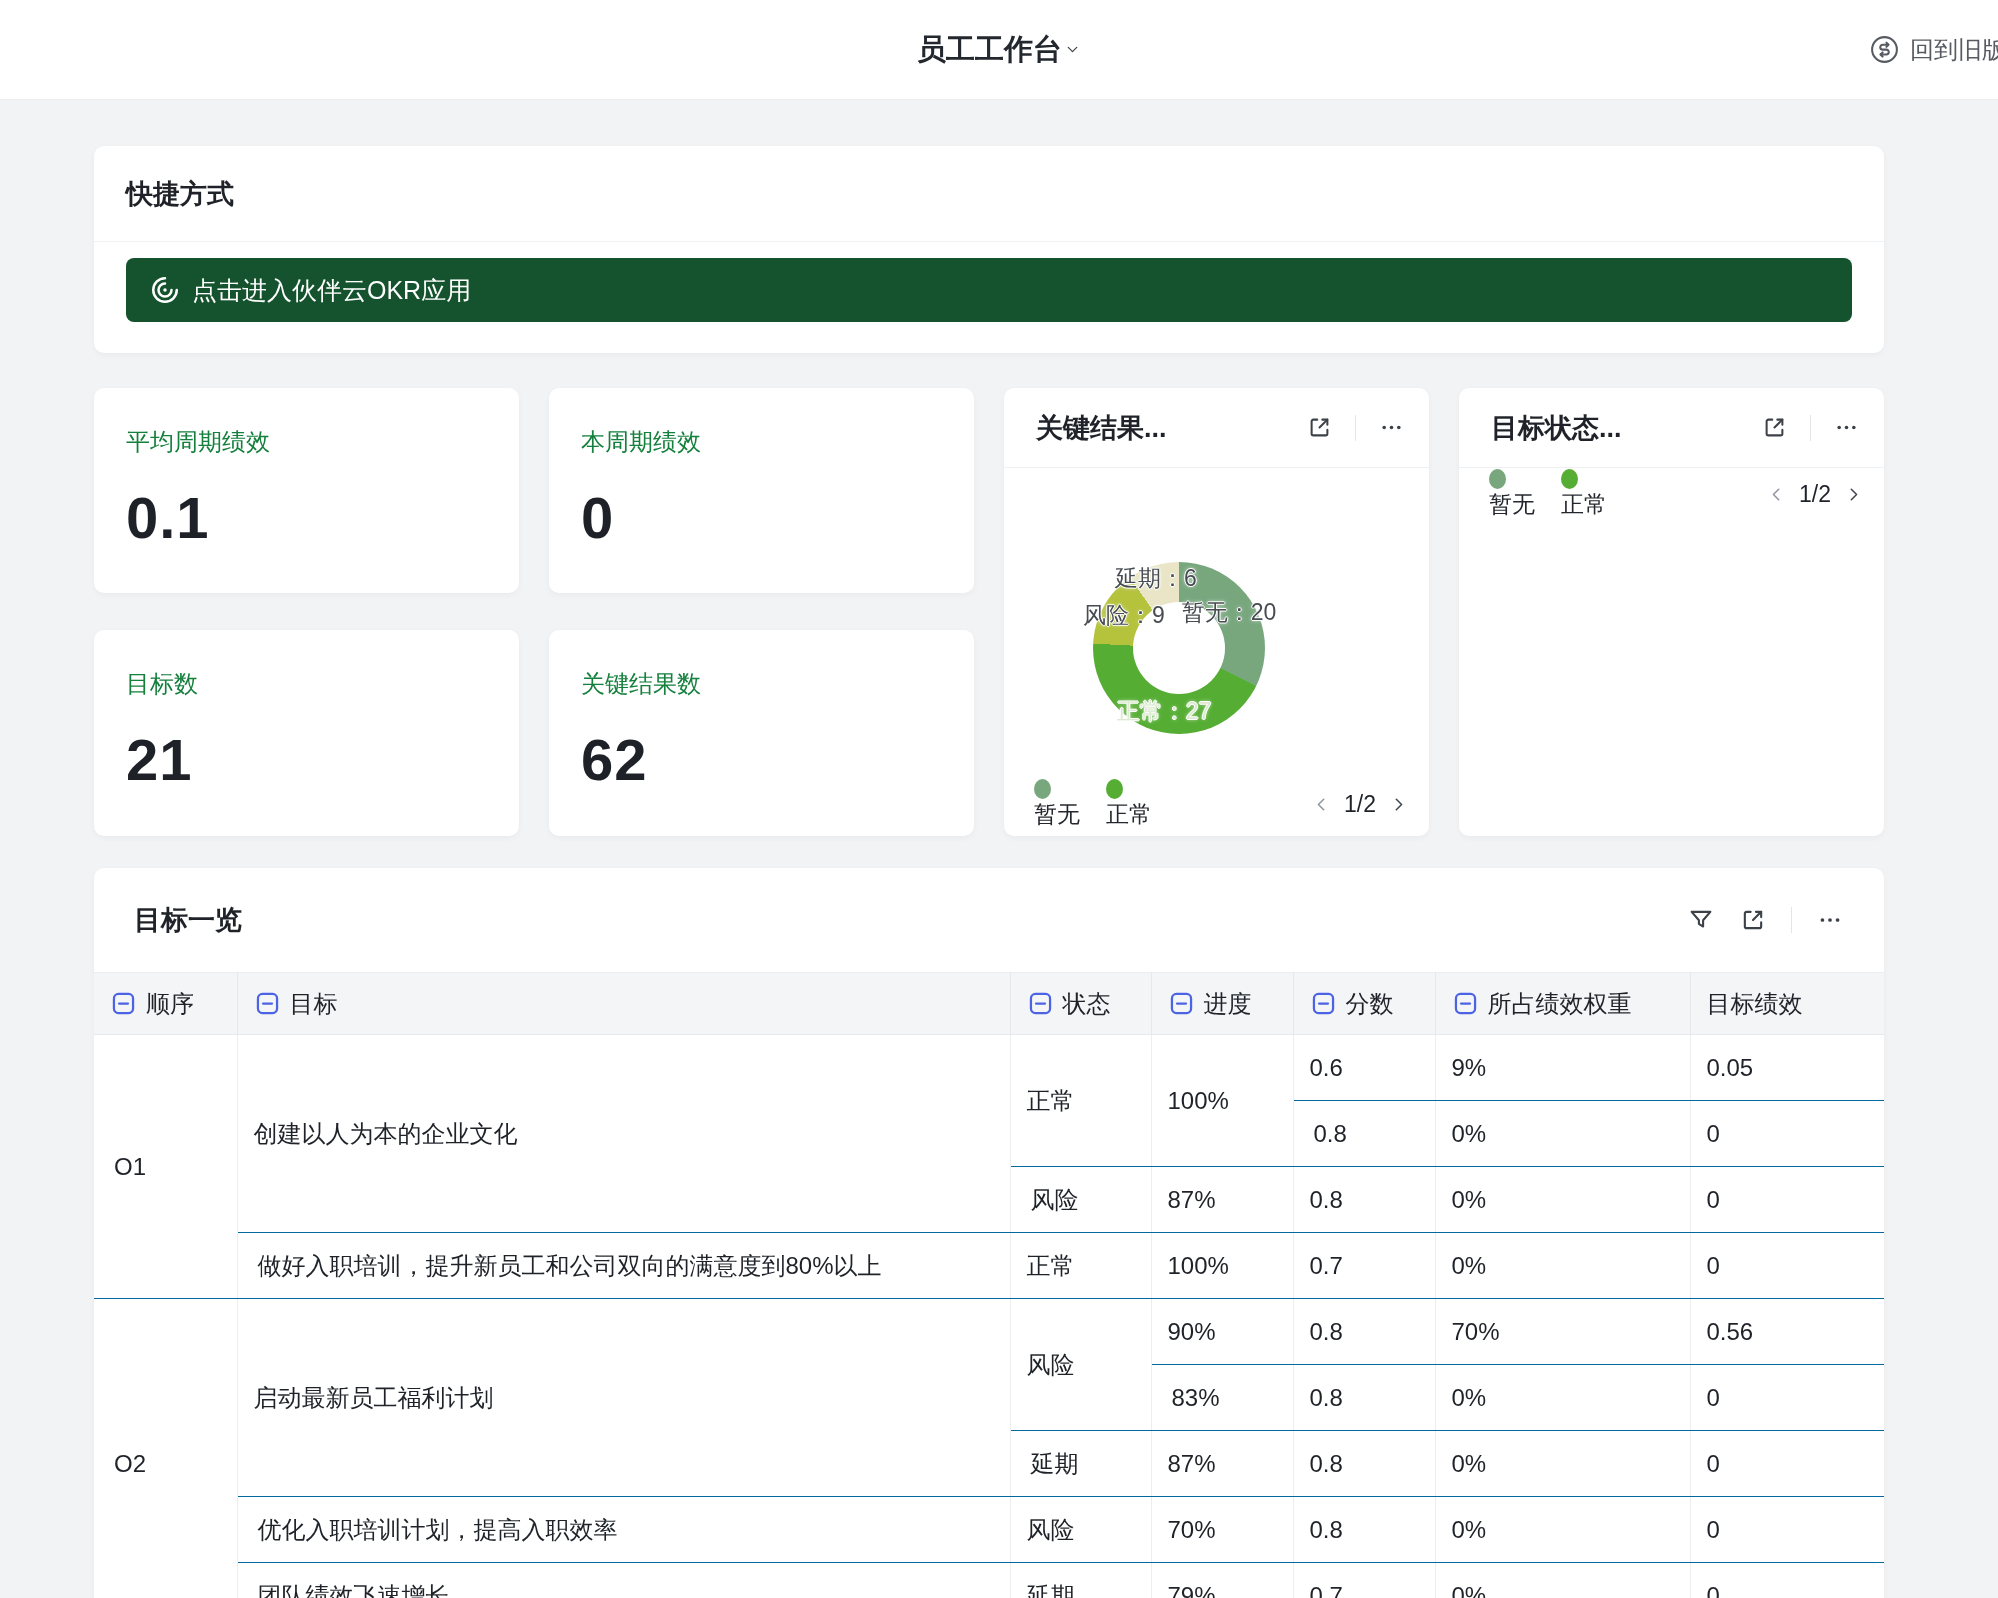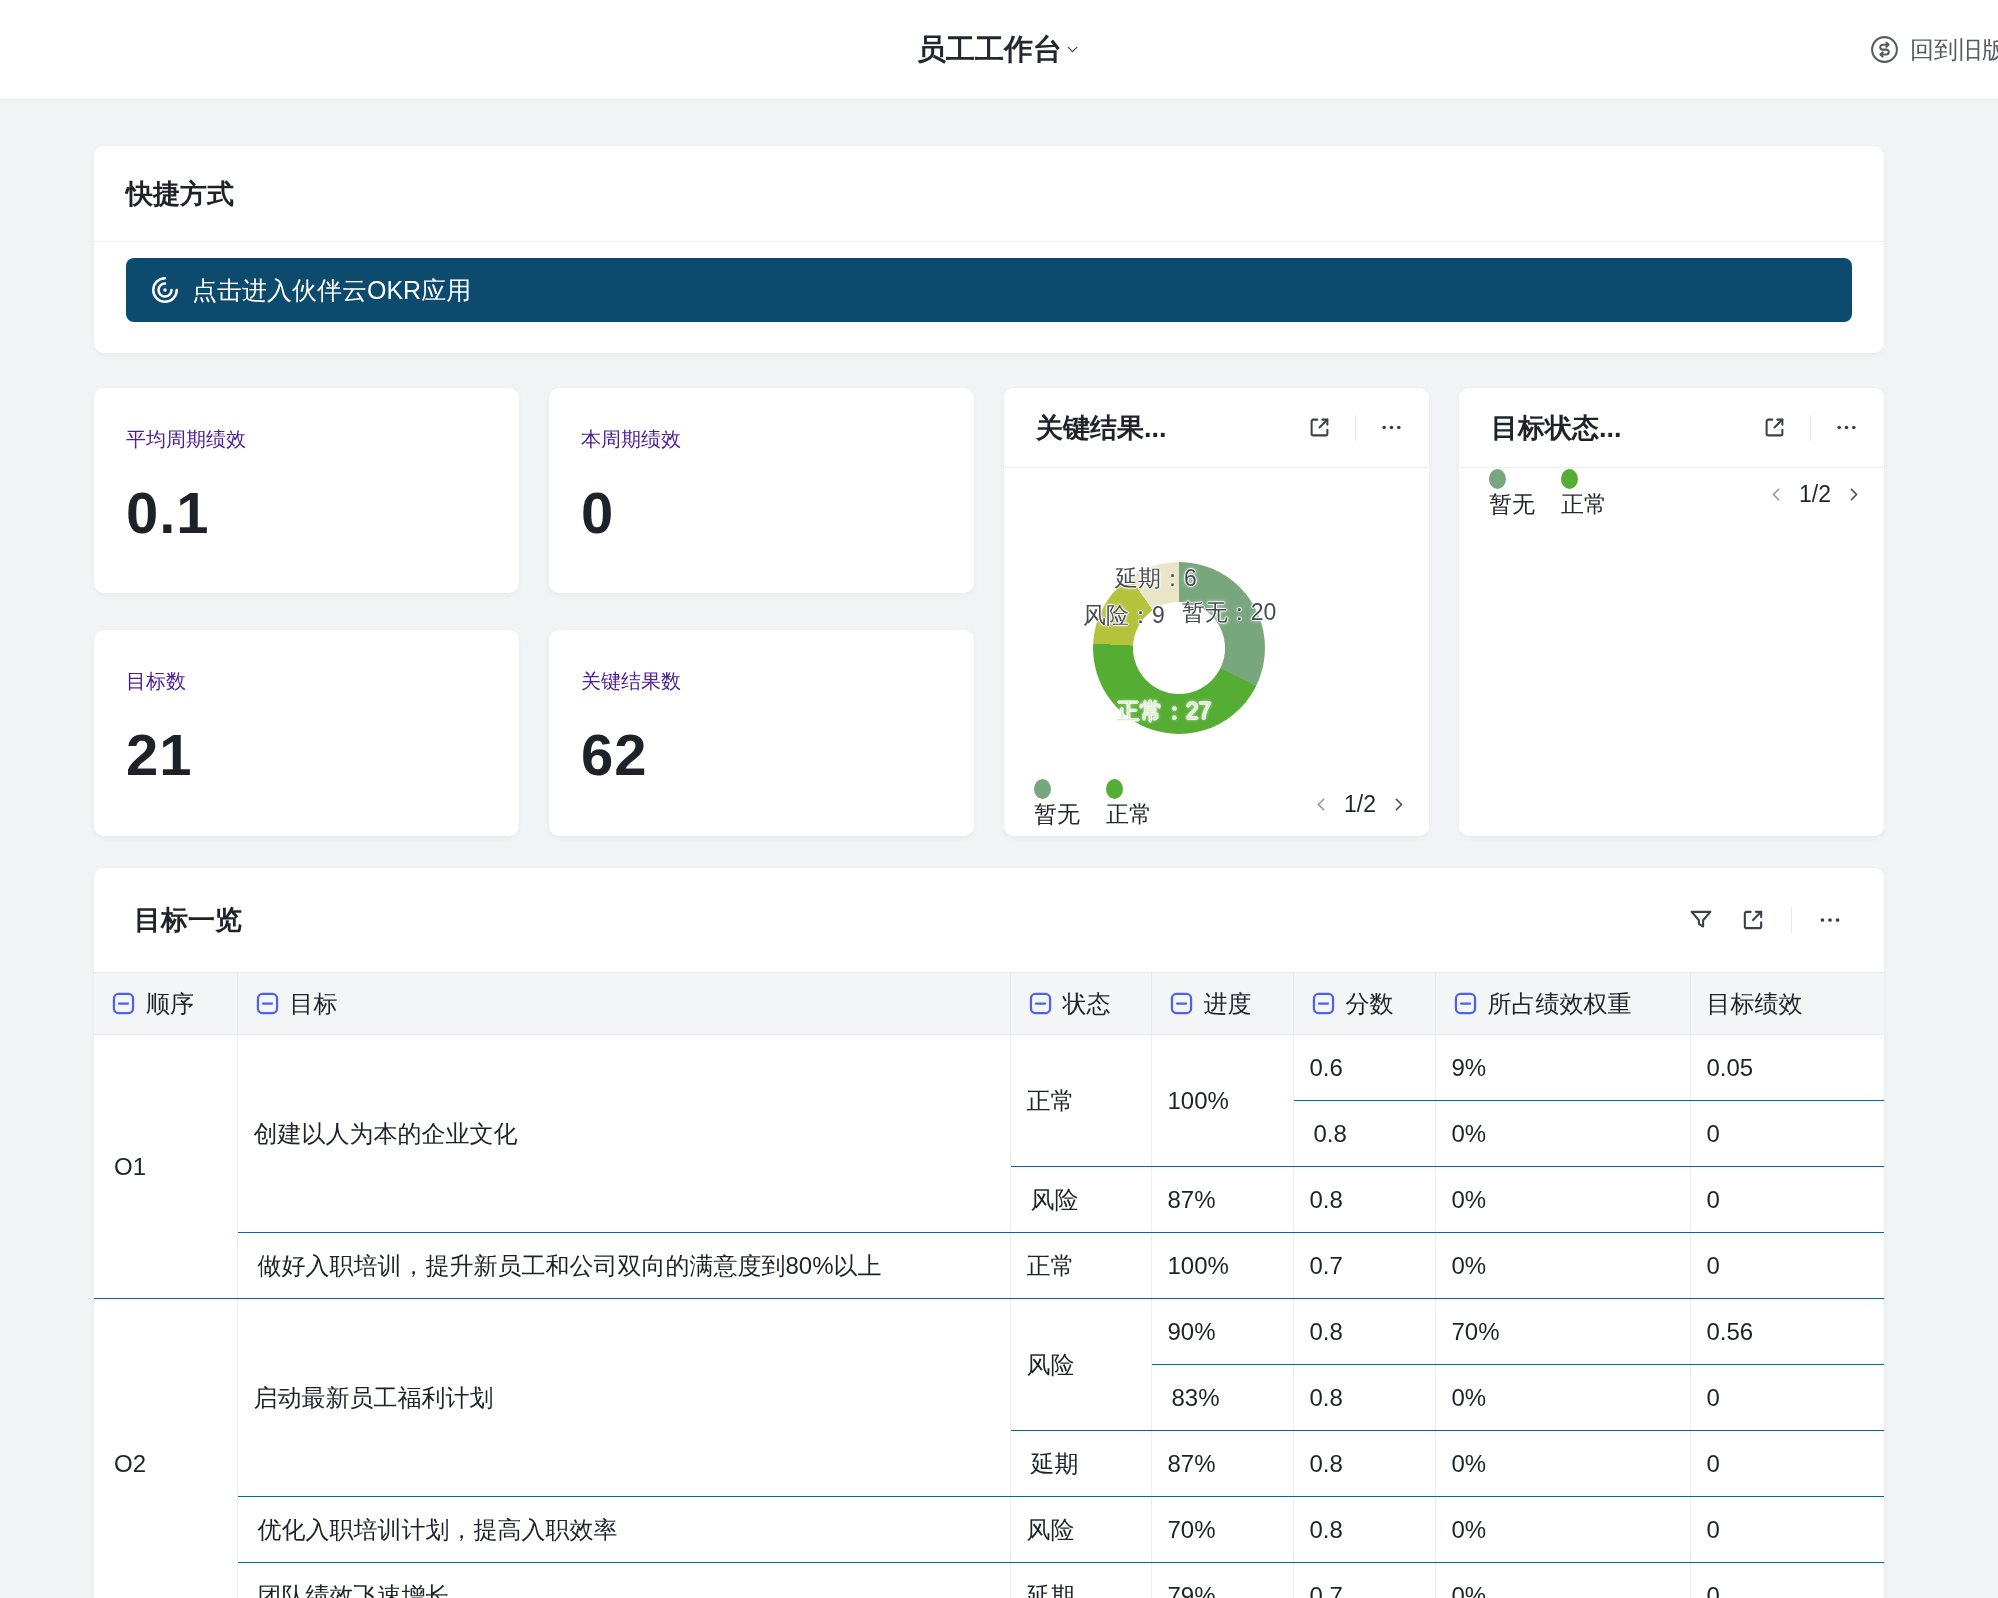--- a/index.html
+++ b/index.html
@@ -33,34 +33,34 @@
   .card-head {
     height: 96px; padding: 0 32px; display: flex; align-items: center;
     border-bottom: 1px solid #f0f1f3;
     margin-top: 13px;
   }
   .card-head h2, .dc-head h3, .table-head h2 { font-size: 27px; font-weight: 700; color: #1f2329; }
   .shortcut-card { margin-top: 46px; }
   .shortcut-body { padding: 16px 32px 31px; }
   .okr-btn {
     width: 100%; height: 64px; border: none; border-radius: 8px;
-    background: #0c4a6e; color: #fff; font-size: 25px; font-weight: 500;
+    background: #14532d; color: #fff; font-size: 25px; font-weight: 500;
     display: flex; align-items: center; gap: 12px; padding: 0 24px;
     cursor: pointer; font-family: inherit;
   }
   
   .dash-grid {
     margin-top: 35px;
     display: grid;
     grid-template-columns: repeat(4, 425px);
     grid-template-rows: 205px 206px;
     column-gap: 30px; row-gap: 37px;
   }
   .stat-card { padding: 38px 32px; }
-  .stat-label { font-size: 20px; color: #4c1d95; }
+  .stat-label { font-size: 24px; color: #15803d; }
   .stat-value { margin-top: 26px; font-size: 58px; font-weight: 600; color: #1e2228; letter-spacing: 1px; }
   .donut-card { grid-row: 1 / span 2; display: flex; flex-direction: column; }
   #c1 { grid-column: 3; } #c2 { grid-column: 4; }
   .dc-head {
     height: 80px; padding: 0 24px 0 32px; display: flex; align-items: center;
     border-bottom: 1px solid #eff0f2;
   }
   .dc-head h3 { flex: 0 0 auto; }
   .dc-icons { margin-left: auto; display: flex; align-items: center; gap: 22px; }
   .icon-btn { display: inline-flex; align-items: center; justify-content: center; cursor: pointer; }

